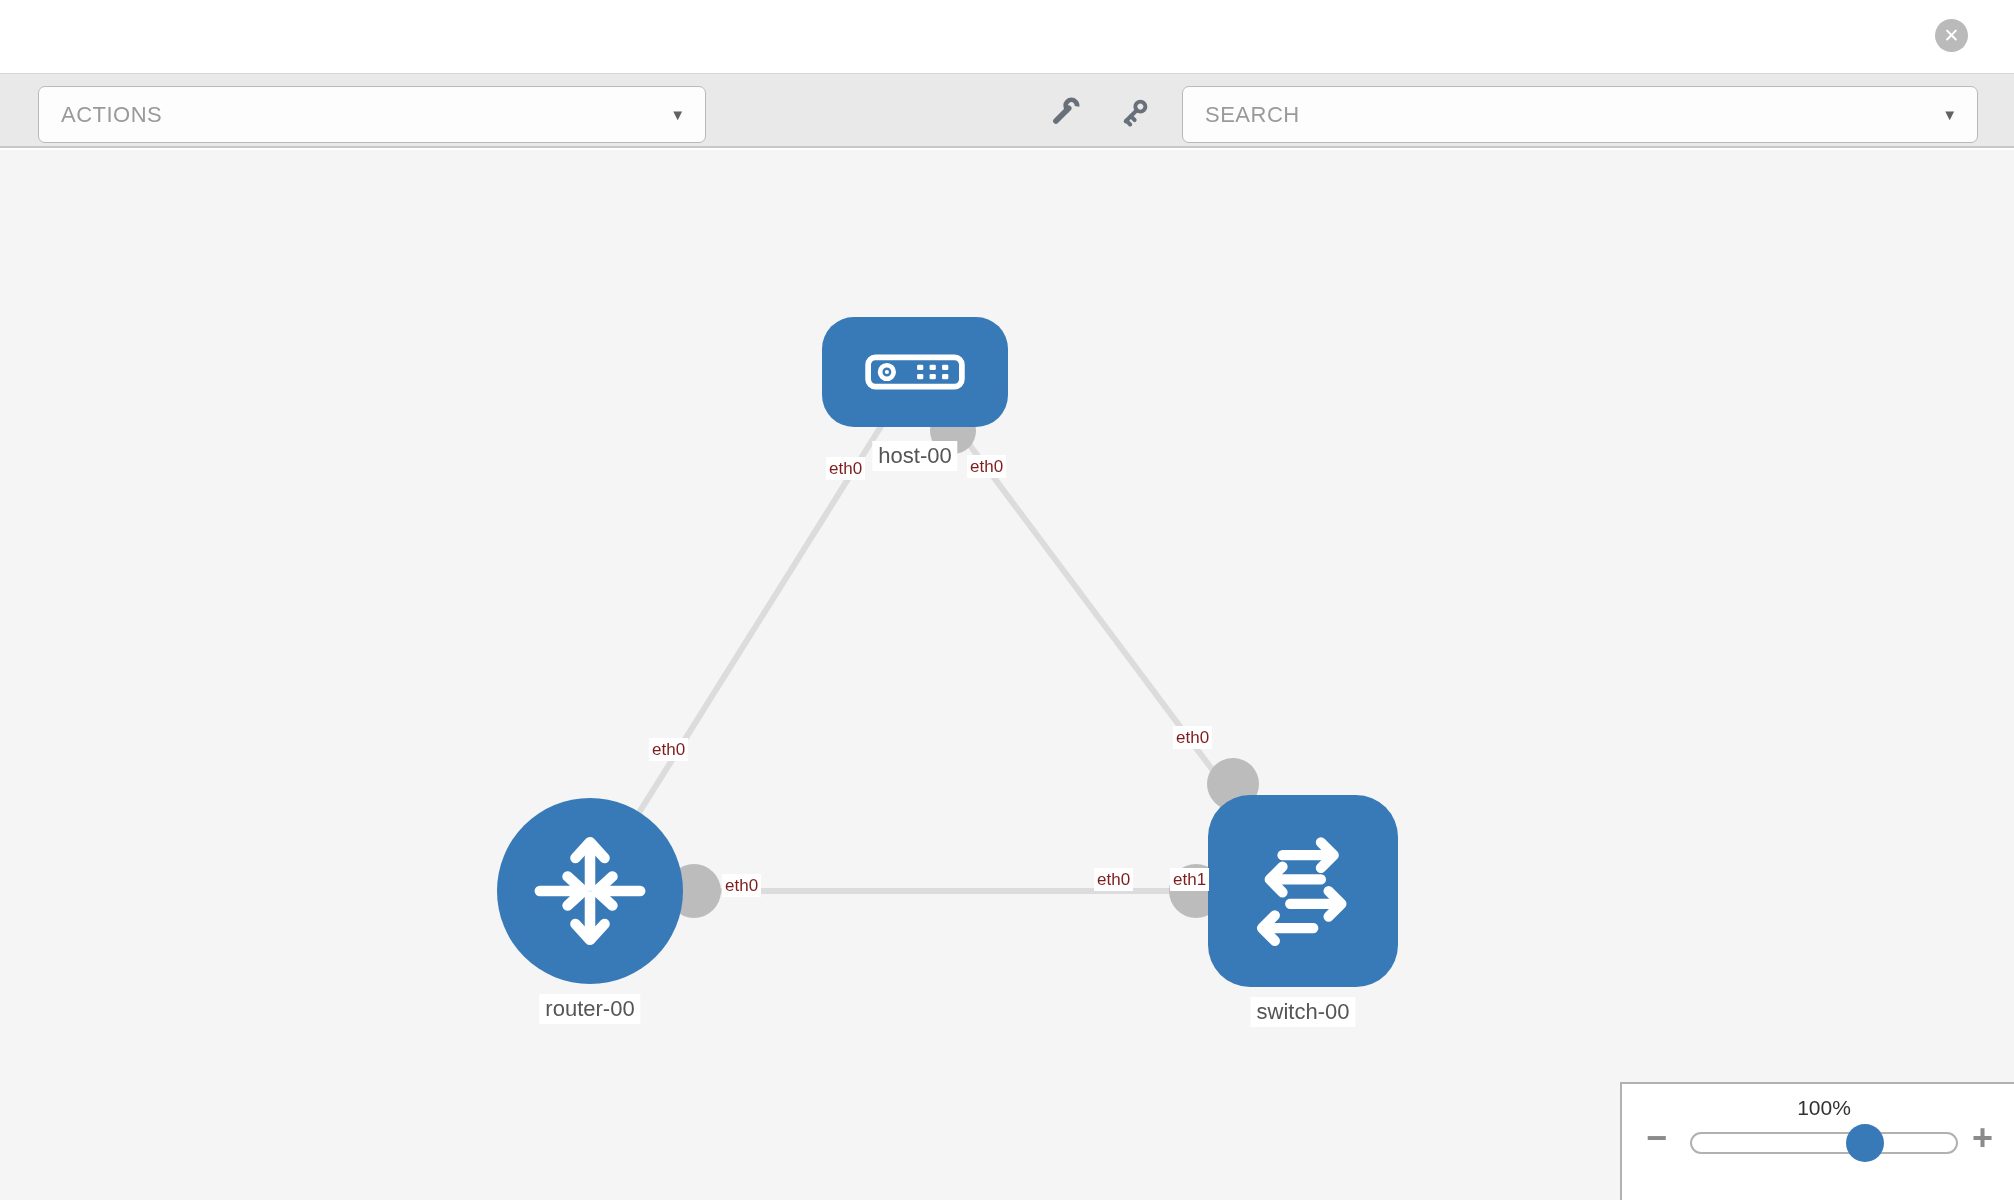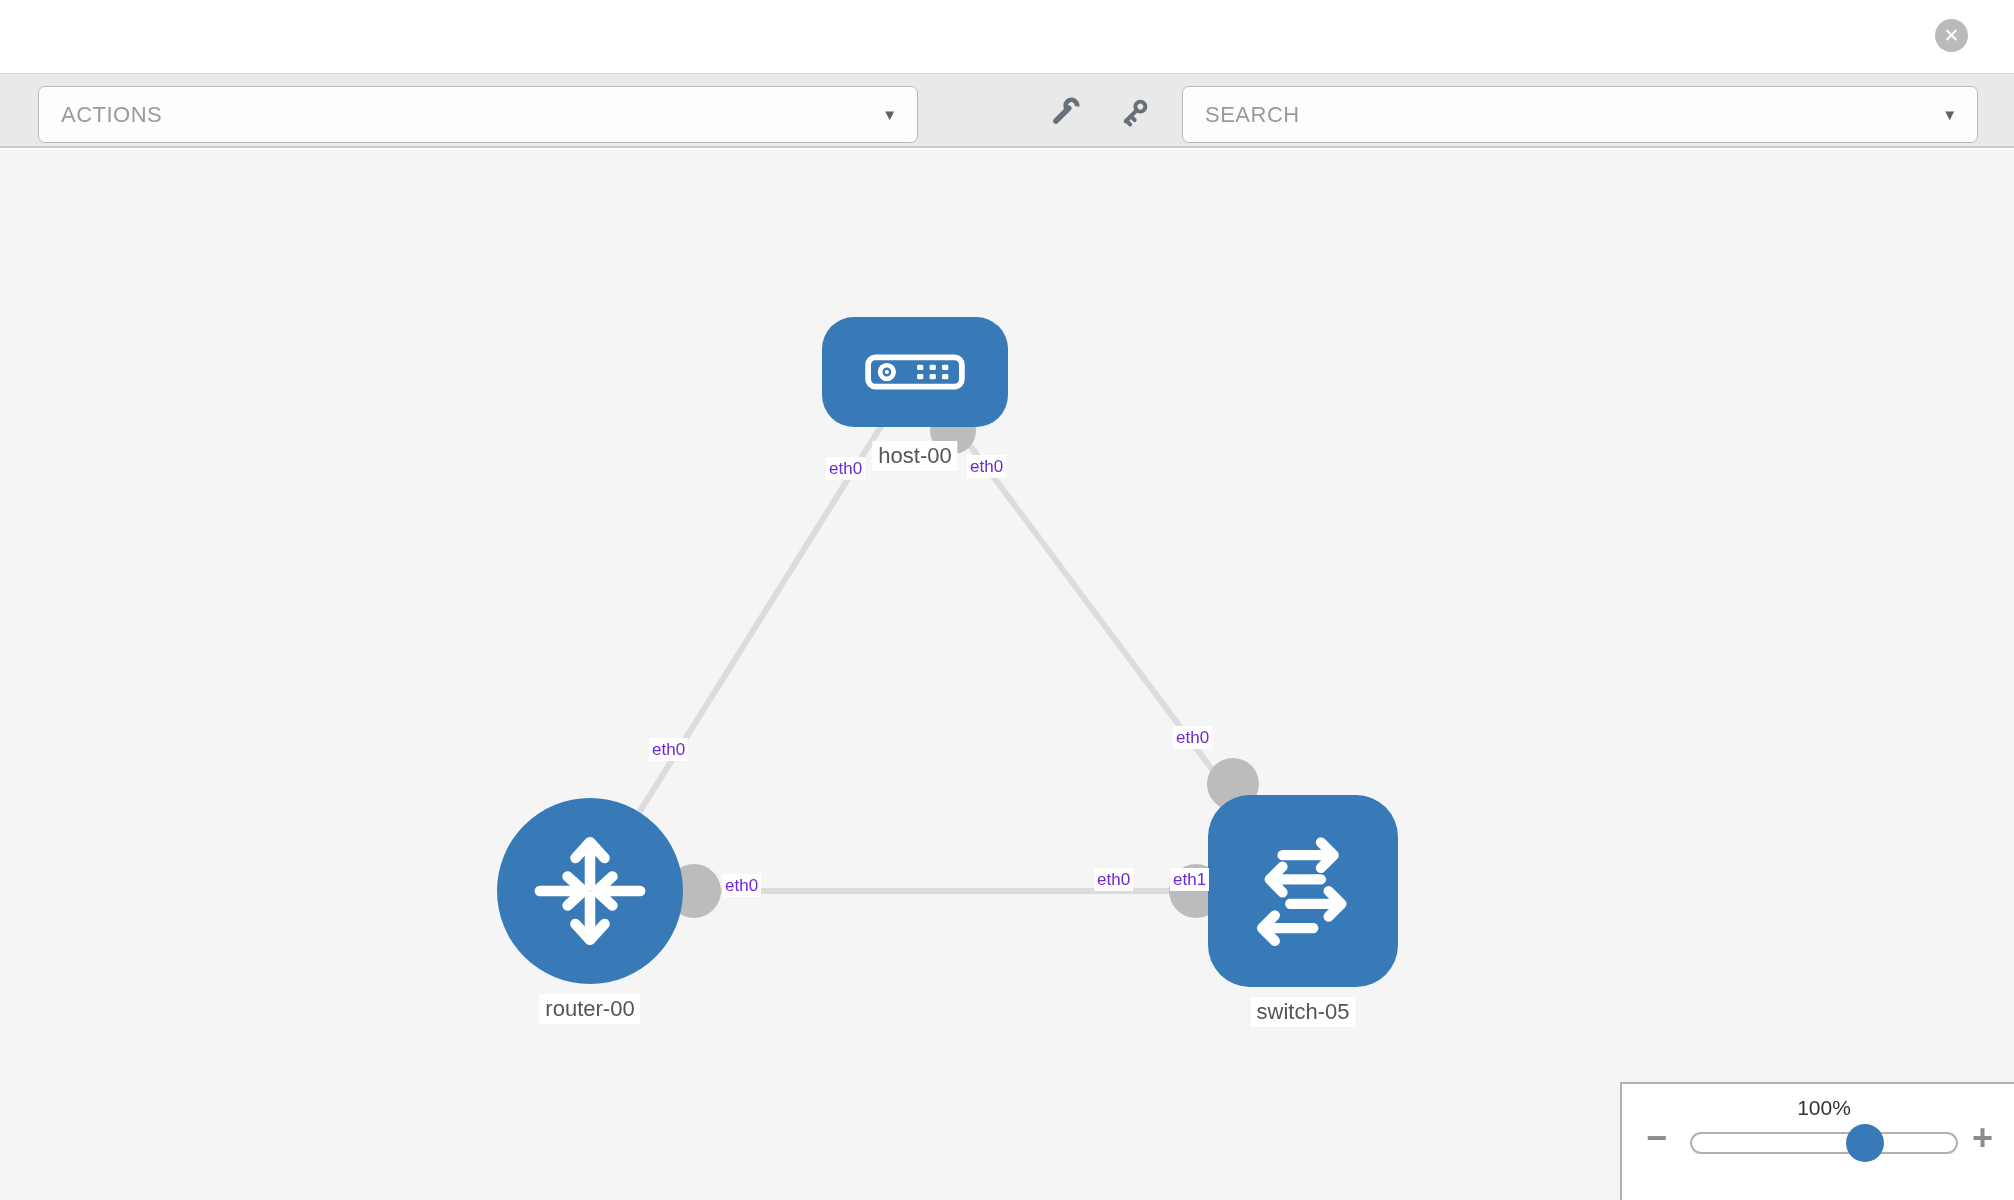--- a/index.html
+++ b/index.html
@@ -29,21 +29,21 @@
   
   .toolbar{
     position:absolute;left:0;top:74px;width:2014px;height:74px;
     background:#e9e9e9;border-bottom:2px solid #c8c8c8;box-sizing:border-box;
   }
   .dd-box{
     position:absolute;top:12px;height:57px;box-sizing:border-box;
     background:#fdfdfd;border:1px solid #b9b9b9;border-radius:7px;
     display:flex;align-items:center;cursor:pointer;
   }
-  .dd-actions{left:38px;width:880px;}
+  .dd-actions{left:38px;width:668px;}
   .dd-search{left:1182px;width:796px;gap:24px;}
   .dd-text{
     padding-left:22px;font-size:22px;color:#9a9a9a;letter-spacing:0.5px;flex:1;
   }
   .dd-caret{
     padding-right:20px;font-size:15px;color:#626262;
   }
   .tool-icon{
     position:absolute;top:16px;width:46px;height:46px;cursor:pointer;
     display:flex;align-items:center;justify-content:center;
@@ -69,21 +69,21 @@
   .node-label{
     position:absolute;transform:translateX(-50%);
     background:#ffffff;color:#555555;font-size:22px;
     padding:2px 6px;white-space:nowrap;cursor:pointer;
   }
   .lbl-host{left:915px;top:291px;}
   .lbl-router{left:590px;top:844px;}
   .lbl-switch{left:1303px;top:847px;}
 
   .if-label{
-    position:absolute;background:#ffffff;color:#6d28d9;font-size:17px;
+    position:absolute;background:#ffffff;color:#7f1d1d;font-size:17px;
     padding:1px 3px;white-space:nowrap;line-height:1.25;
   }
   .if-0{left:826px;top:307px;}
   .if-1{left:967px;top:305px;}
   .if-2{left:649px;top:588px;}
   .if-3{left:1173px;top:576px;}
   .if-4{left:722px;top:724px;}
   .if-5{left:1094px;top:718px;z-index:3;}
   .if-6{left:1170px;top:718px;z-index:4;}
 
@@ -208,21 +208,21 @@
           <line x1="40" y1="60" x2="78" y2="60"></line>
           <polyline points="70,50 80,60 70,70"></polyline>
           <line x1="58" y1="79" x2="20" y2="79"></line>
           <polyline points="28,69 18,79 28,89"></polyline>
         </g>
       </svg>
     </div>
 
     <div class="node-label lbl-host">host-00</div>
     <div class="node-label lbl-router">router-00</div>
-    <div class="node-label lbl-switch">switch-05</div>
+    <div class="node-label lbl-switch">switch-00</div>
 
     <div class="if-label if-0">eth0</div>
     <div class="if-label if-1">eth0</div>
     <div class="if-label if-2">eth0</div>
     <div class="if-label if-3">eth0</div>
     <div class="if-label if-4">eth0</div>
     <div class="if-label if-5">eth0</div>
     <div class="if-label if-6">eth1</div>
 
     <div class="zoom-panel">

